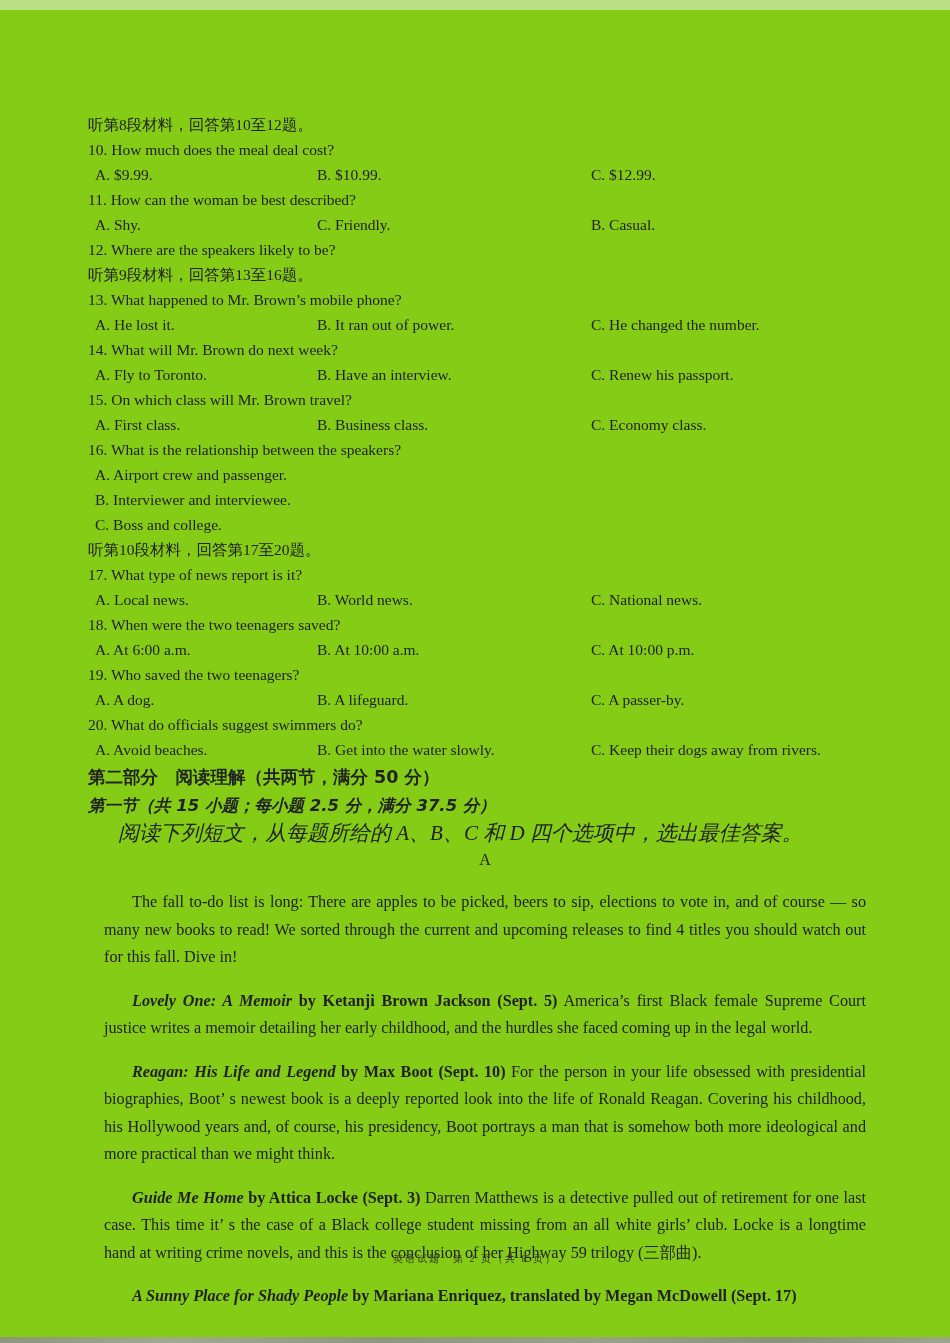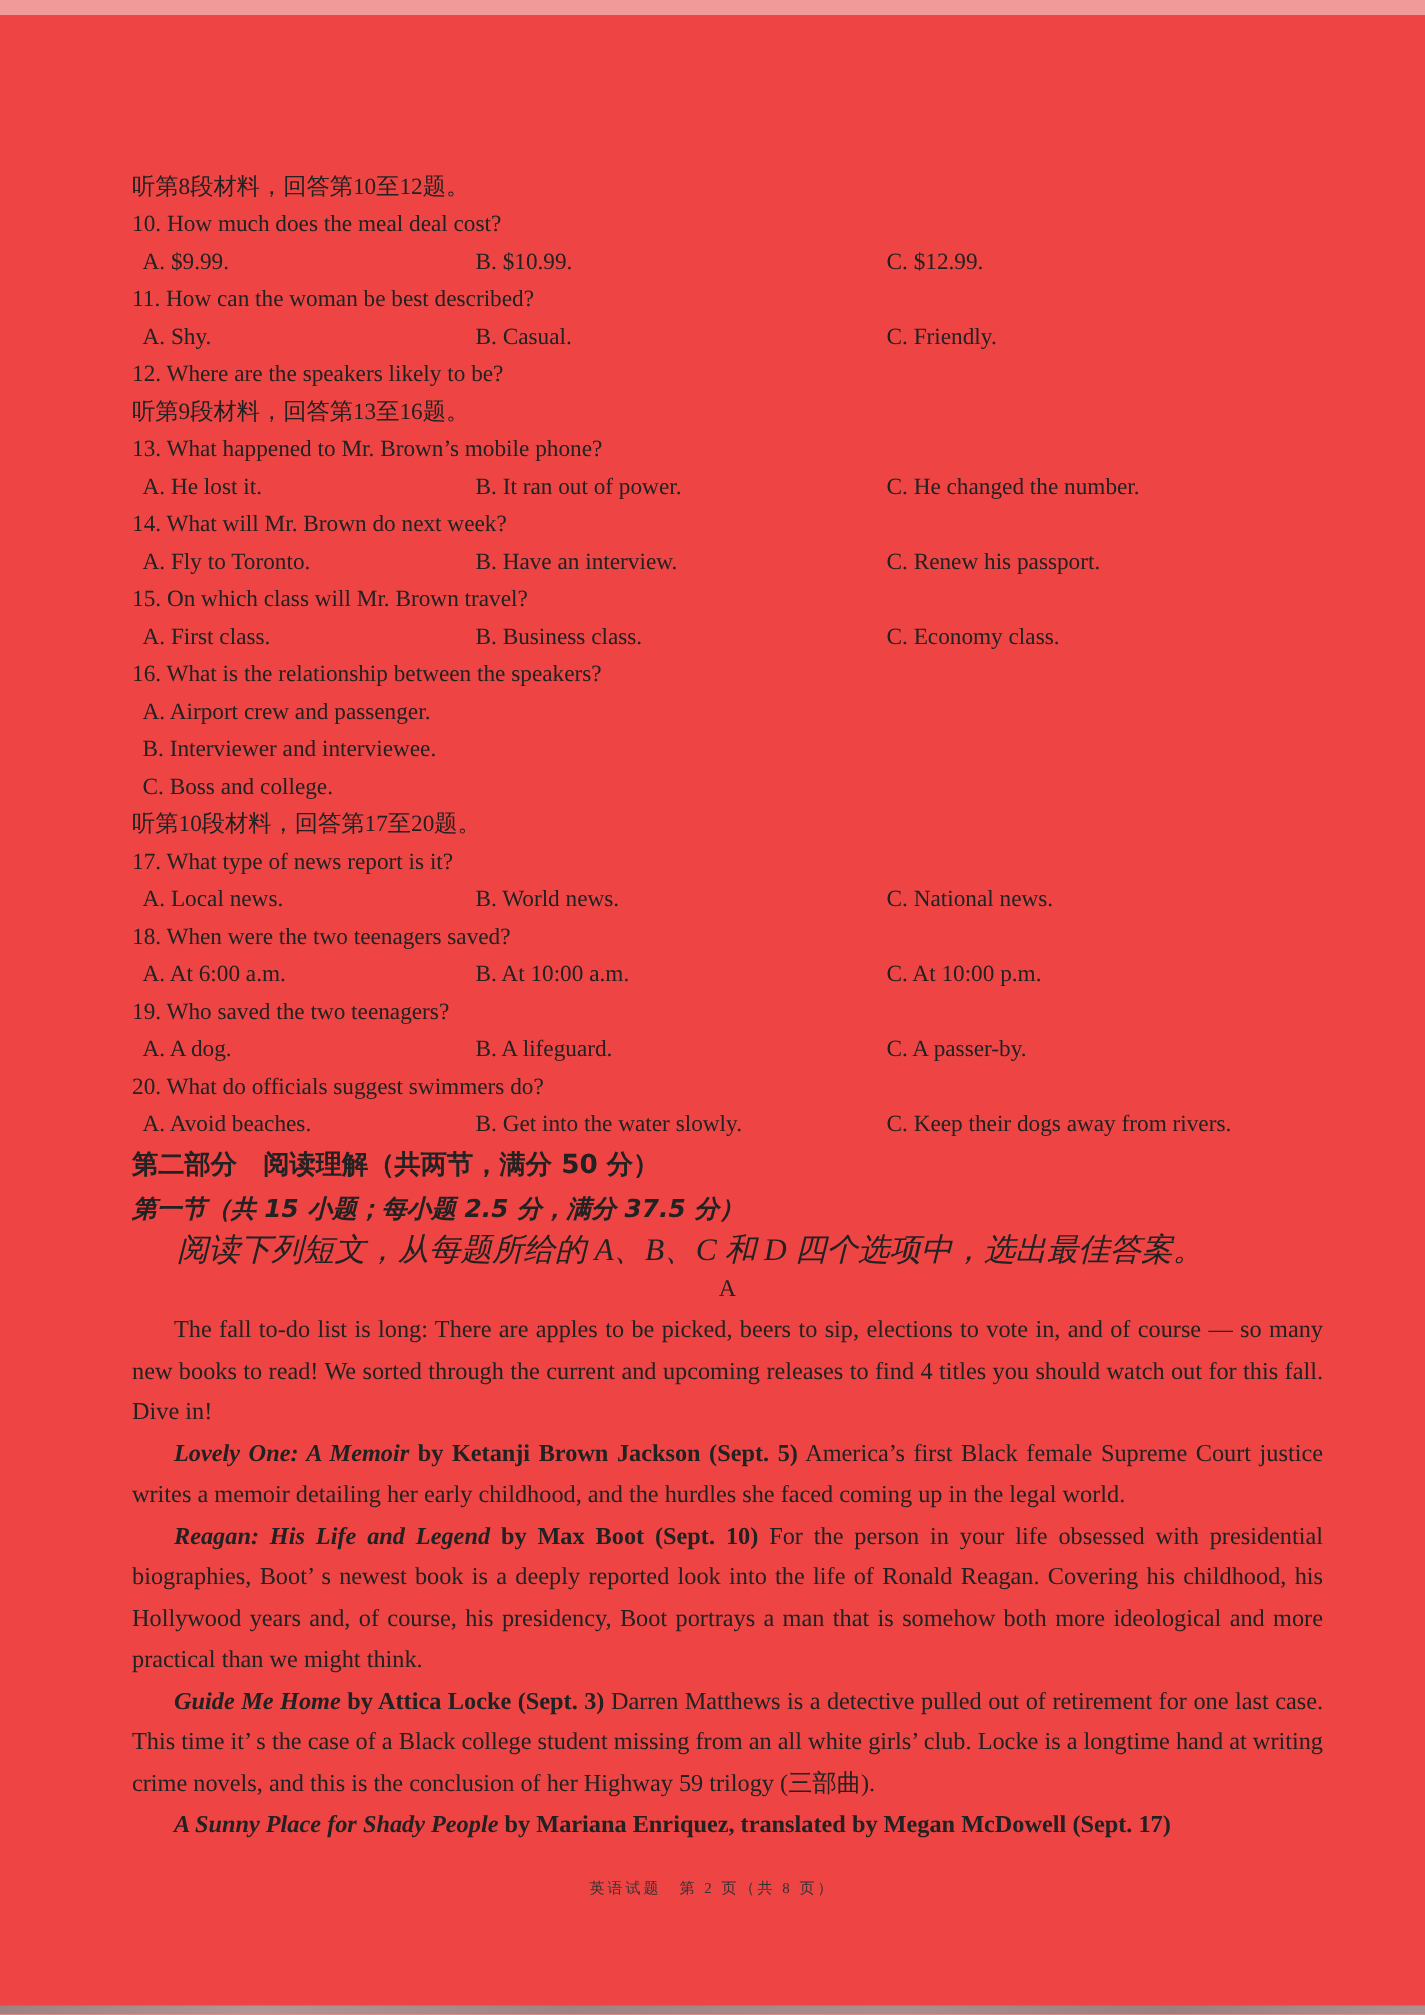--- a/index.html
+++ b/index.html
@@ -6,21 +6,21 @@
   body {
     width: 950px; height: 1343px;
     background: #f6f6f4;
     font-family: "Liberation Serif", serif;
     color: #222;
     position: relative;
     overflow: hidden;
   }
   .page {
     position: absolute; inset: 0;
-    background: #ef4444;
+    background: #84cc16;
   }
   .content {
     position: absolute;
     left: 88px; top: 112px;
     width: 794px;
   }
   
   .lline { line-height: 25px; font-size: 15.5px; white-space: nowrap; }
   .cn-line { font-size: 15.5px; }
   .opts {
@@ -49,21 +49,21 @@
     font-size: 21px;
     line-height: 27px;
     font-style: italic;
   }
   .passage-label {
     text-align: center;
     font-size: 16px;
     line-height: 26px;
   }
   .para {
-    margin: 0;
+    margin: 16px;
     font-size: 16.2px;
     line-height: 27.5px;
     text-align: justify;
     text-indent: 28px;
   }
   .bt { font-style: italic; font-weight: bold; }
   .ba { font-weight: bold; }
   .footer {
     position: absolute;
     left: 0; right: 0;
@@ -99,22 +99,22 @@
     <div class="lline cn-line">听第8段材料，回答第10至12题。</div>
     <div class="lline">10. How much does the meal deal cost?</div>
     <div class="opts">
       <span>A. $9.99.</span>
       <span>B. $10.99.</span>
       <span>C. $12.99.</span>
     </div>
     <div class="lline">11. How can the woman be best described?</div>
     <div class="opts">
       <span>A. Shy.</span>
+      <span>C. Friendly.</span>
       <span>B. Casual.</span>
-      <span>C. Friendly.</span>
     </div>
     <div class="lline">12. Where are the speakers likely to be?</div>
 
     <div class="lline cn-line">听第9段材料，回答第13至16题。</div>
     <div class="lline">13. What happened to Mr. Brown’s mobile phone?</div>
     <div class="opts">
       <span>A. He lost it.</span>
       <span>B. It ran out of power.</span>
       <span>C. He changed the number.</span>
     </div>

